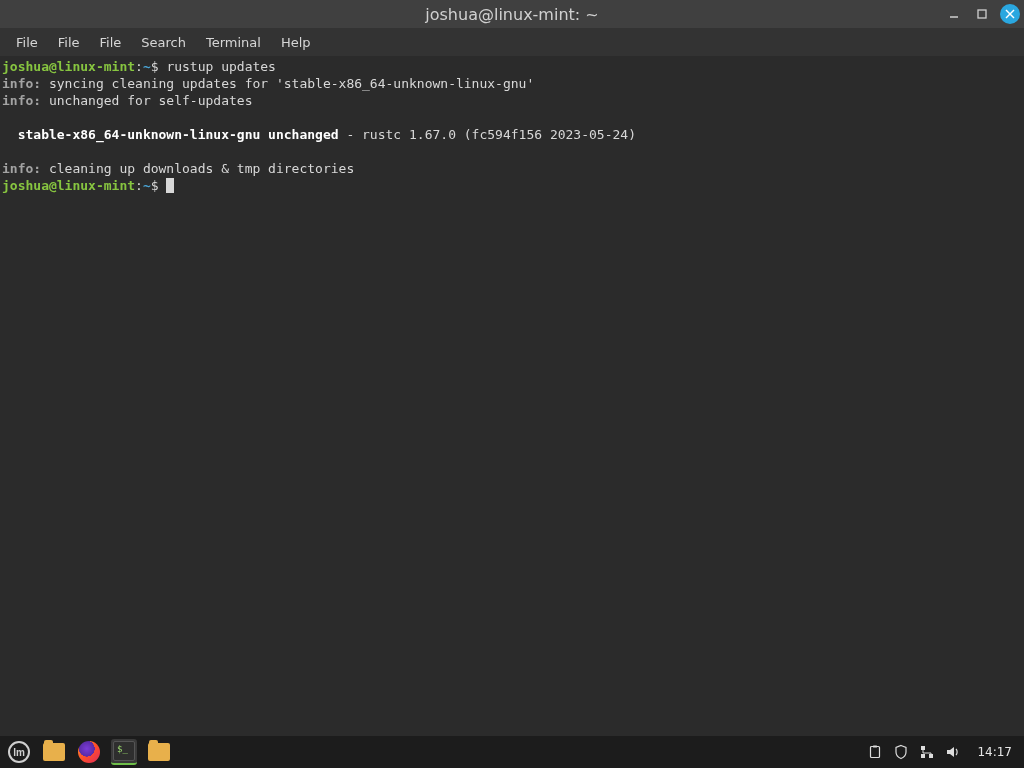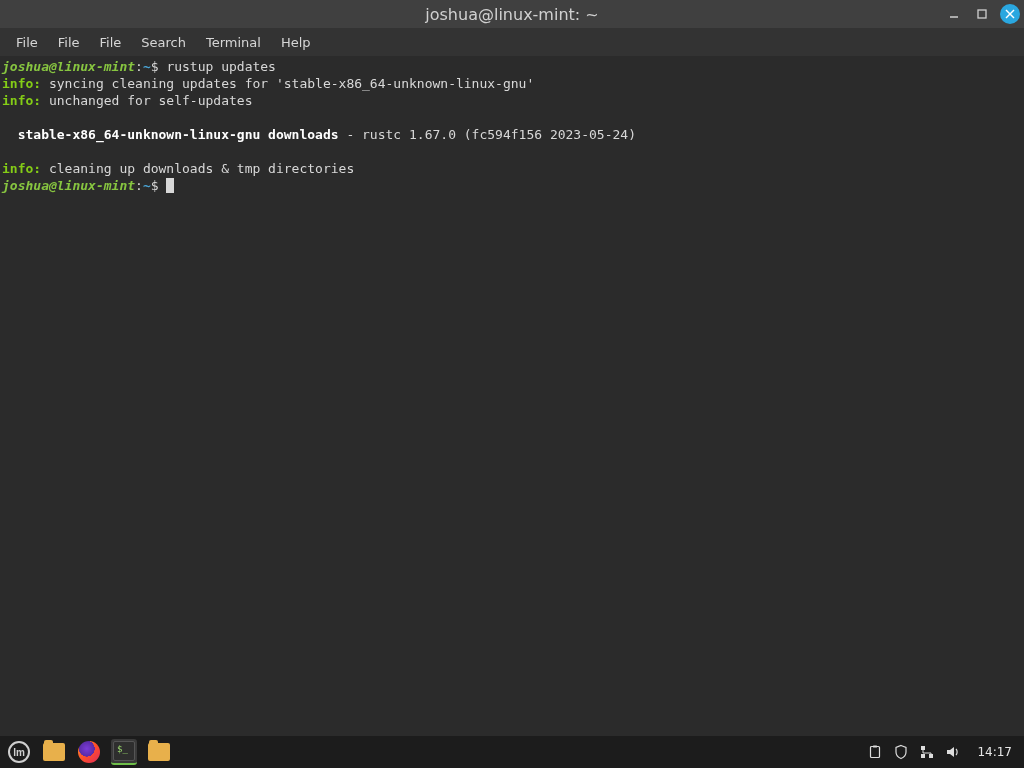--- a/index.html
+++ b/index.html
@@ -64,25 +64,25 @@
     .terminal-body {
       background: #2b2b2b;
       height: calc(100% - 28px - 28px - 32px);
       padding: 2px 2px;
       color: #d8d8d8;
       font-size: 13px;
       line-height: 17px;
       white-space: pre;
       font-family: "DejaVu Sans Mono", "Liberation Mono", monospace;
     }
-    .prompt-user { color: #87c540; font-weight: bold; font-style: italic; }
+    .prompt-user { color: #87c540; font-weight: bold; }
     .prompt-path { color: #4aa5d6; font-weight: bold; }
     .prompt-sym { color: #d8d8d8; }
     .bold { font-weight: bold; color: #ffffff; }
-    .info-label { font-weight: bold; color: #84cc16; }
+    .info-label { font-weight: bold; color: #a3a3a3; }
     .cursor-block {
       display: inline-block;
       width: 8px;
       height: 15px;
       background: #d8d8d8;
       vertical-align: text-bottom;
     }
     .taskbar {
       position: absolute;
       bottom: 0; left: 0; right: 0;
@@ -186,21 +186,21 @@
   <div class="menu-item">File</div>
   <div class="menu-item">Search</div>
   <div class="menu-item">Terminal</div>
   <div class="menu-item">Help</div>
 </div>
 
 <div class="terminal-body"><span class="prompt-user">joshua@linux-mint</span><span class="prompt-sym">:</span><span class="prompt-path">~</span><span class="prompt-sym">$</span> <span>rustup updates</span>
 <span class="info-label">info:</span><span> syncing cleaning updates for 'stable-x86_64-unknown-linux-gnu'</span>
 <span class="info-label">info:</span><span> unchanged for self-updates</span>
 
-<span>  </span><span class="bold">stable-x86_64-unknown-linux-gnu downloads</span><span> - rustc 1.67.0 (fc594f156 2023-05-24)</span>
+<span>  </span><span class="bold">stable-x86_64-unknown-linux-gnu unchanged</span><span> - rustc 1.67.0 (fc594f156 2023-05-24)</span>
 
 <span class="info-label">info:</span><span> cleaning up downloads &amp; tmp directories</span>
 <span class="prompt-user">joshua@linux-mint</span><span class="prompt-sym">:</span><span class="prompt-path">~</span><span class="prompt-sym">$</span> <span class="cursor-block"></span></div>
 
 <div class="taskbar">
   <div class="task-icon">
     <div class="mint-logo">lm</div>
   </div>
   <div class="task-icon">
     <div class="folder-ic"></div>

